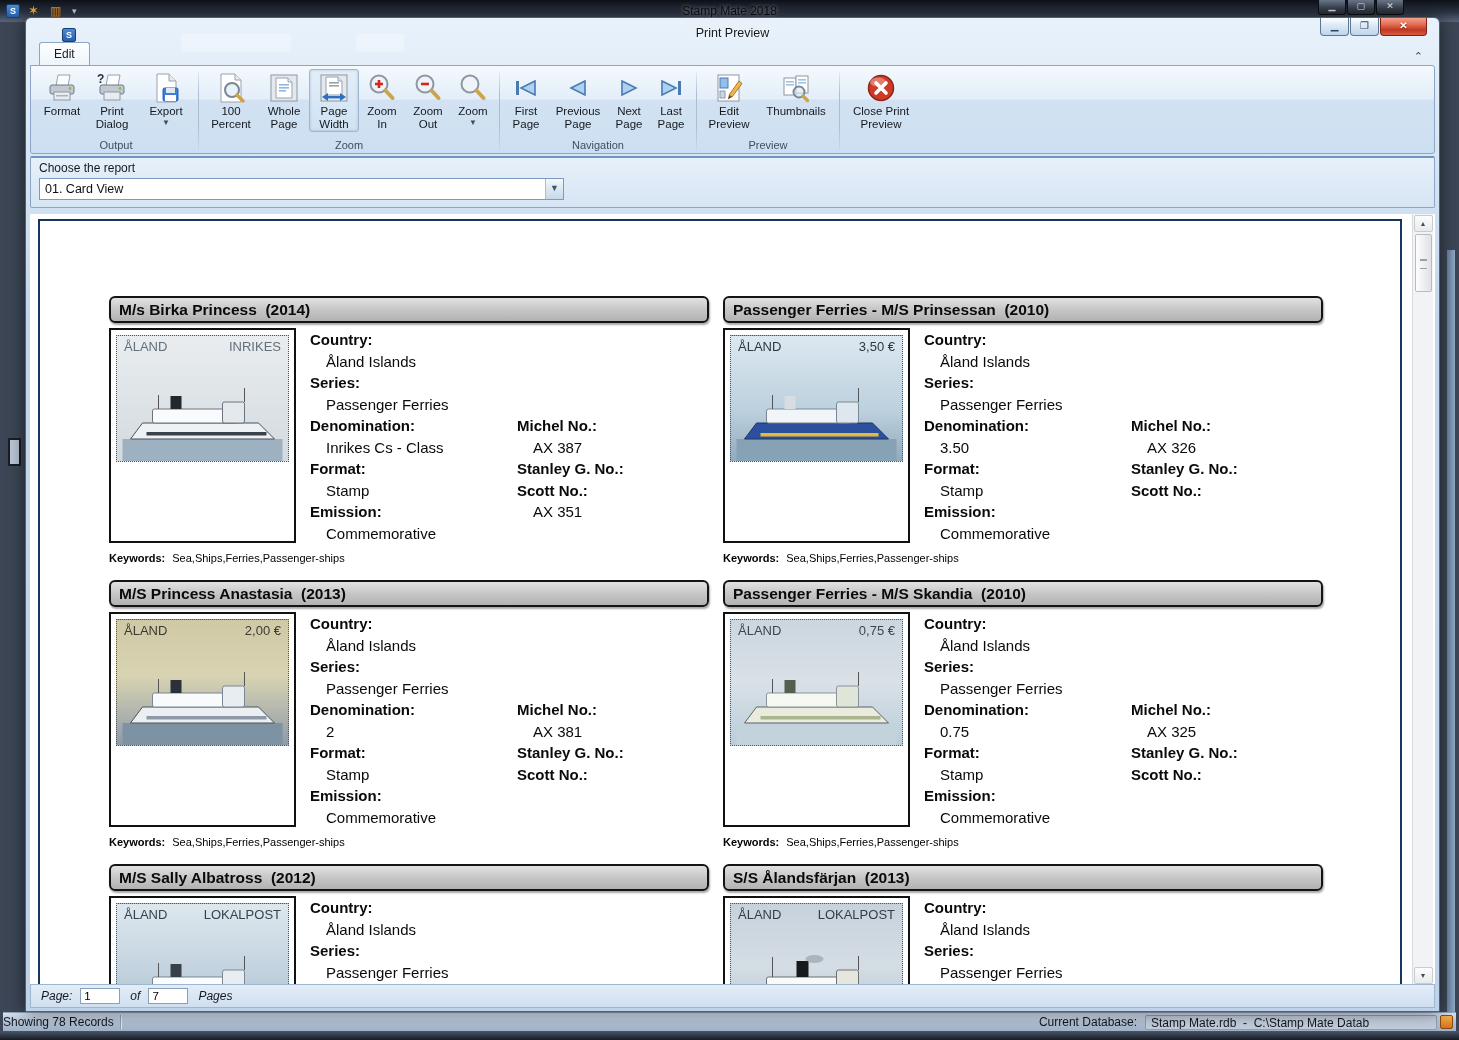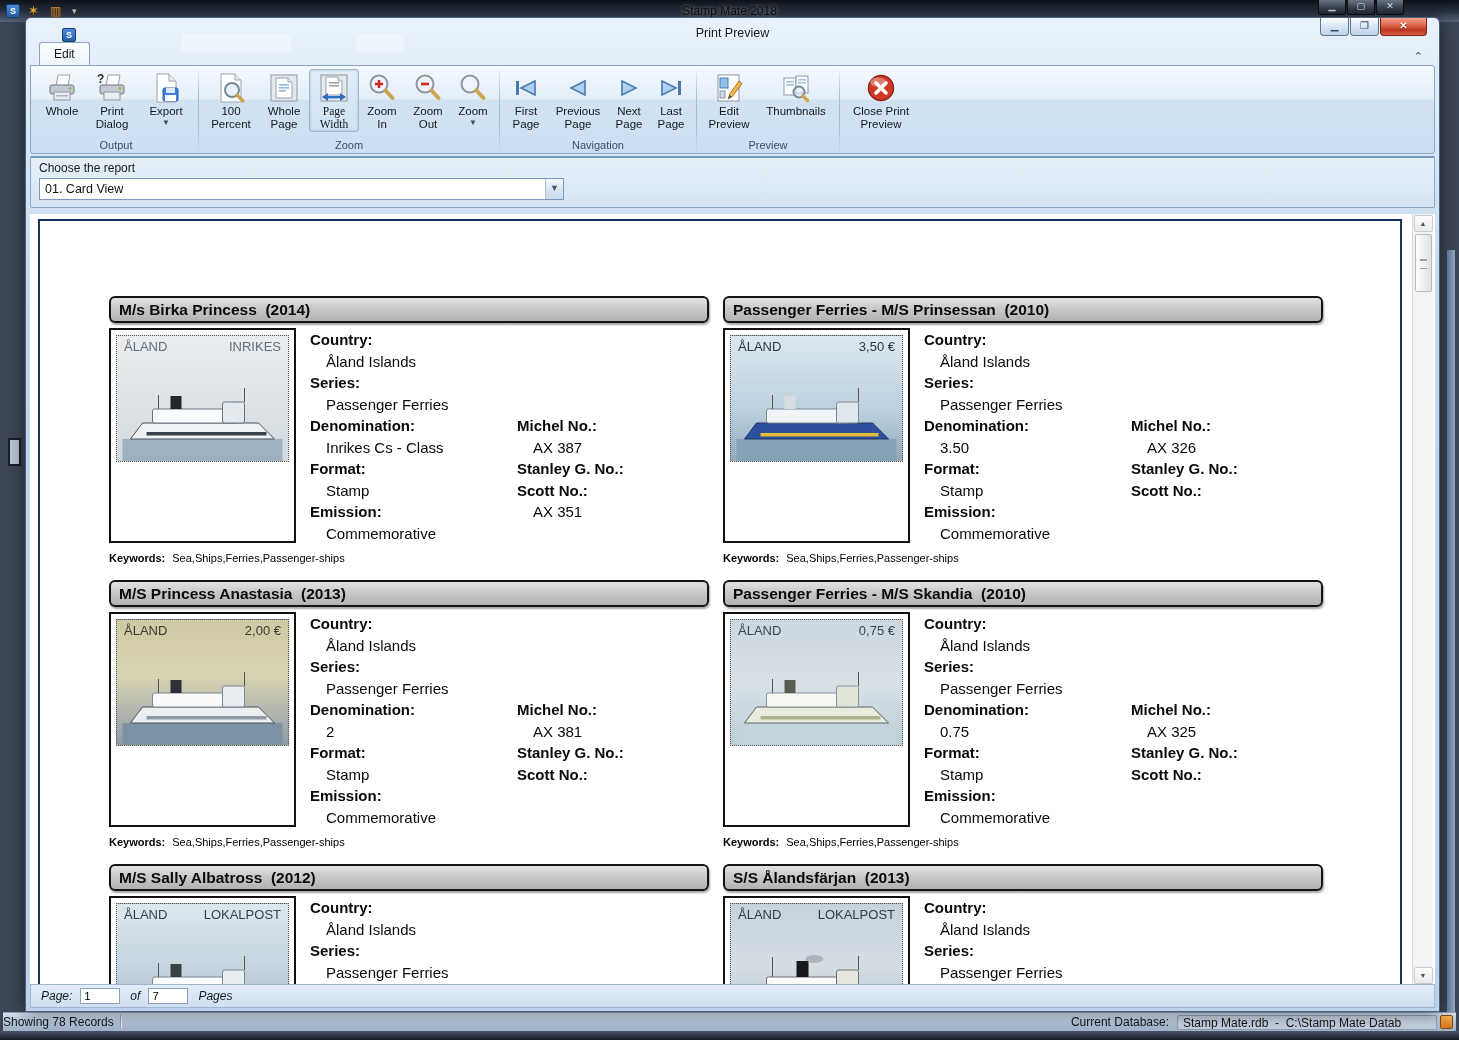--- a/index.html
+++ b/index.html
@@ -23,21 +23,21 @@
     border-radius:0 0 3px 3px; background:linear-gradient(#6a7688,#39414e 60%,#2a303b);
     color:#dde3ec; font-size:9px; text-align:center; line-height:13px; }
 
   
   .bg-status { position:absolute; left:3px; right:3px; top:1012px; height:19px;
     background:linear-gradient(#d7e1ee,#b6c5d8 45%,#9fb2c9); border-top:1px solid #8fa3bb;
     display:flex; align-items:center; font-size:12px; color:#14181d; overflow:hidden; }
   .bg-status-left { white-space:pre; }
   .st-div { width:2px; height:14px; margin:0 6px; border-left:1px solid #8fa0b4; border-right:1px solid #e6edf5; }
   .db-label { margin-left:auto; padding:0 8px; white-space:pre;text-align:right; }
-  .db-value { width:260px; height:15px; background:#c3cedd; border:1px solid #8fa0b4;
+  .db-value { width:292px; height:15px; background:#c3cedd; border:1px solid #8fa0b4;
     border-radius:2px; font-size:12px; line-height:14px; padding:0 5px; white-space:pre; overflow:hidden; }
   .db-icon { width:13px; height:14px; margin:0 3px; background:linear-gradient(#f4b04a,#d4731e);
     border:1px solid #8a4a10; border-radius:2px; flex:none; }
   .bg-bottomstrip { position:absolute; left:0; top:1031px; width:100%; height:9px;
     background:linear-gradient(#4a5568,#161b23); }
   .left-artifact { position:absolute; left:8px; top:438px; width:13px; height:28px;
     border:2px solid #1a1d22; background:#b9c6d6; }
   .right-glass { position:absolute; right:4px; top:250px; width:8px; height:762px;
     background:linear-gradient(90deg,#6f8fb4,#a9c4e0); opacity:.8; }
 
@@ -66,21 +66,21 @@
   .ribbon-collapse { position:absolute; right:16px; top:8px; font-size:11px; color:#3e4c5c; }
   .ribbon { position:relative; margin:0 4px; height:89px;
     background:linear-gradient(#f4f9fd,#e3eef9 38%,#d2e2f2 39%,#ccdff1);
     border:1px solid #8aa6c4; border-radius:0 3px 3px 3px; display:flex; align-items:stretch; padding:2px 2px 0 4px; }
   .rgroup { position:relative; display:flex; flex-direction:column; padding:1px 3px 14px 3px; }
   .ritems { display:flex; align-items:flex-start; }
   .rglabel { position:absolute; left:0; right:0; bottom:2px; text-align:center; font-size:11px; color:#3e4e61; }
   .rsep { width:1px; margin:3px 1px; background:linear-gradient(rgba(140,165,195,.1),#aabdd3 30%,#aabdd3 70%,rgba(140,165,195,.1)); }
   .rbtn { display:flex; flex-direction:column; align-items:center; padding:2px 3px 0 3px; border:1px solid transparent;
     border-radius:3px; cursor:default; }
-  .rbtn.selected { border-color:#9eb6cf; background:linear-gradient(#e3eef9,#cfe2f3); box-shadow:inset 0 0 3px rgba(90,120,150,.35);font-family:Liberation Serif, serif; }
+  .rbtn.selected { border-color:#9eb6cf; background:linear-gradient(#e3eef9,#cfe2f3); box-shadow:inset 0 0 3px rgba(90,120,150,.35); }
   .ricon { width:32px; height:32px; }
   .ricon svg { width:32px; height:32px; display:block; }
   .rlbl { font-size:11.5px; line-height:13px; color:#15191e; text-align:center; margin-top:1px; }
   .rcaret { font-size:8px; color:#3e4c5c; line-height:9px; }
   .w44{width:48px}.w50{width:52px}.w54{width:56px}.w46{width:50px}.w42{width:46px}.w40{width:44px}
   .w56{width:60px}.w38{width:42px}.w52{width:56px}.w74{width:78px}.w70{width:74px}
 
   
   .reportbar { margin:2px 4px 0 4px; height:52px; background:linear-gradient(#e7f0fa,#d6e5f4);
     border:1px solid #8aa6c4; border-top:2px solid #6f96c2; border-radius:2px; padding:3px 8px 0 8px; }
@@ -213,21 +213,21 @@
           <div class="rbtn w44">
             <span class="ricon">
               <svg viewBox="0 0 32 32">
                   <polygon points="10,14 12,3 24,3 22,14" fill="#fdfdfd" stroke="#9aa2ac"></polygon>
                   <rect x="4" y="13" width="24" height="9" rx="2" fill="#c2c9d2" stroke="#707a86"></rect>
                   <rect x="8" y="20" width="16" height="8" fill="#e9edf1" stroke="#8e97a2"></rect>
                   <rect x="10" y="23" width="12" height="1.5" fill="#aab3bd"></rect>
                   <circle cx="24" cy="16.5" r="1.4" fill="#86c440"></circle>
                 </svg>
             </span>
-            <span class="rlbl">Whole</span>
+            <span class="rlbl">Format</span>
           </div>
           <div class="rbtn w50">
             <span class="ricon">
               <svg viewBox="0 0 32 32">
                   <polygon points="10,14 12,3 24,3 22,14" fill="#fdfdfd" stroke="#9aa2ac"></polygon>
                   <rect x="4" y="13" width="24" height="9" rx="2" fill="#c2c9d2" stroke="#707a86"></rect>
                   <rect x="8" y="20" width="16" height="8" fill="#e9edf1" stroke="#8e97a2"></rect>
                   <circle cx="24" cy="16.5" r="1.4" fill="#86c440"></circle>
                   <text x="1" y="11" font-size="12" font-weight="bold" fill="#2a2f36">?</text>
                 </svg>

